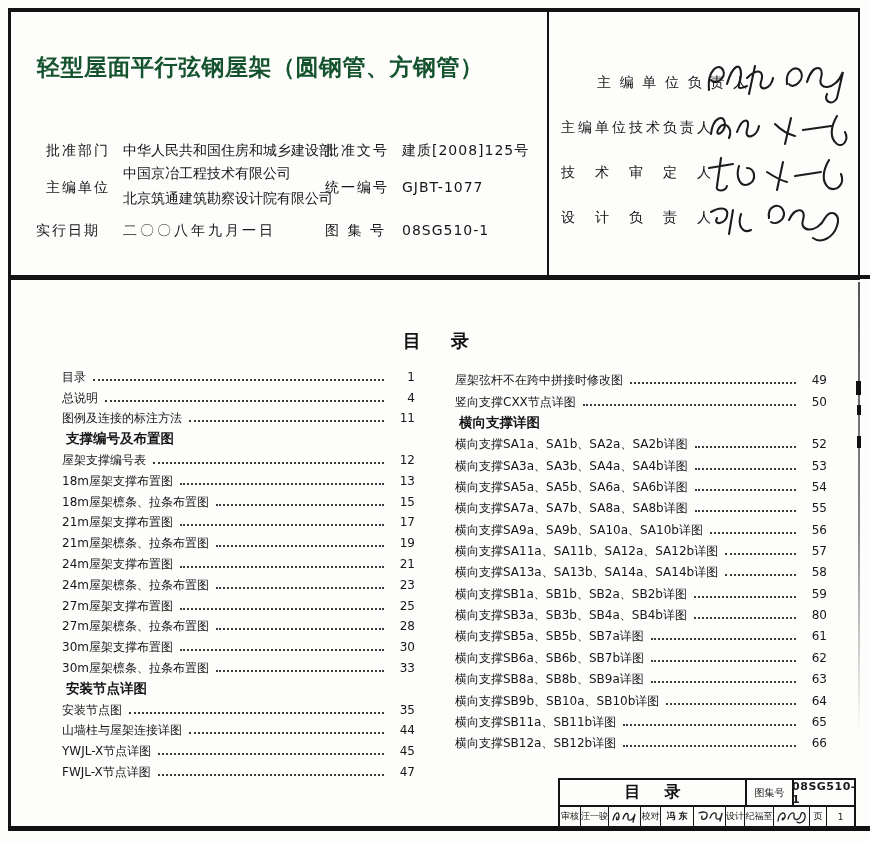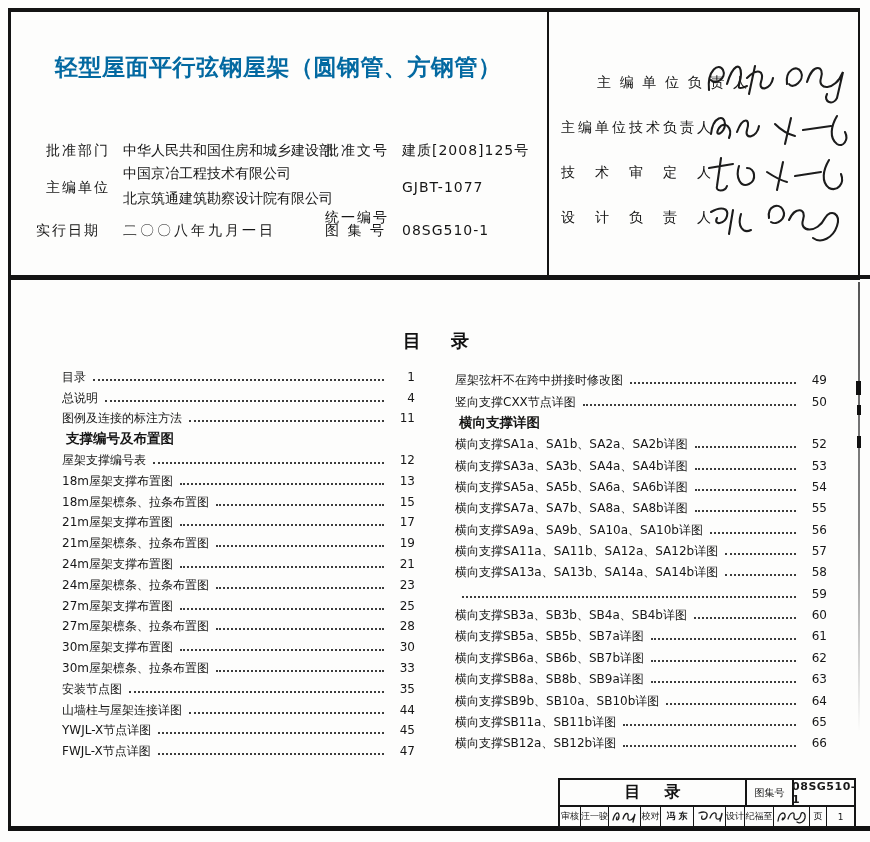--- a/index.html
+++ b/index.html
@@ -5,22 +5,22 @@
   * { box-sizing: border-box; margin: 0; padding: 0; }
   html,body { background:#e8e8e8; }
   body { font-family: "DejaVu Sans", "Liberation Sans", sans-serif; color:#1a1a1a; }
   .sheet { position:relative; width:870px; height:842px; background:#fdfdfc; overflow:hidden; }
 
   
   .top-box { position:absolute; left:8px; top:8px; width:852px; height:272px;
              border-style:solid; border-color:#141414; border-width:4px 2px 5px 3px; }
   .top-divider { position:absolute; left:536px; top:0; width:2px; height:100%; background:#141414; }
 
-  .main-title { position:absolute; left:44px; top:40px; font-size:23px; font-weight:700;
-                letter-spacing:0.5px; white-space:nowrap; color:#0369a1; }
+  .main-title { position:absolute; left:26px; top:40px; font-size:23px; font-weight:700;
+                letter-spacing:0.5px; white-space:nowrap; color:#14532d; }
 
   .meta-label { position:absolute; font-size:14px; letter-spacing:2px; white-space:nowrap; color:#161616; }
   .meta-value { position:absolute; font-size:14px; white-space:nowrap; color:#161616; }
   .meta-value.num { letter-spacing:1px; }
 
   
   .sig-row-label { position:absolute; font-size:14px; width:150px; text-align:justify;
                    text-align-last:justify; color:#161616; }
   .sig-svg { position:absolute; }
 
@@ -72,21 +72,21 @@
     <div class="main-title">轻型屋面平行弦钢屋架（圆钢管、方钢管）</div>
 
     <div class="meta-label" style="left:35px;top:130px;">批准部门</div>
     <div class="meta-value" style="left:112px;top:130px;">中华人民共和国住房和城乡建设部</div>
     <div class="meta-label" style="left:314px;top:130px;">批准文号</div>
     <div class="meta-value num" style="left:391px;top:130px;">建质[2008]125号</div>
 
     <div class="meta-label" style="left:35px;top:167px;">主编单位</div>
     <div class="meta-value" style="left:112px;top:153px;">中国京冶工程技术有限公司</div>
     <div class="meta-value" style="left:112px;top:178px;">北京筑通建筑勘察设计院有限公司</div>
-    <div class="meta-label" style="left:314px;top:167px;margin-top:30px;">统一编号</div>
+    <div class="meta-label" style="left:314px;top:167px;">统一编号</div>
     <div class="meta-value num" style="left:391px;top:167px;">GJBT-1077</div>
 
     <div class="meta-label" style="left:25px;top:210px;">实行日期</div>
     <div class="meta-value" style="left:112px;top:210px;letter-spacing:3px;">二〇〇八年九月一日</div>
     <div class="meta-label" style="left:314px;top:210px;">图 集 号</div>
     <div class="meta-value num" style="left:391px;top:210px;">08SG510-1</div>
 
     <div class="top-divider"></div>
 
     <div class="sig-row-label" style="left:550px;top:62px;margin-left:36px;">主编单位负责人</div>
@@ -197,20 +197,23 @@
       <div class="toc-row">
       <span class="toc-label">30m屋架支撑布置图</span>
       <span class="toc-dots"></span>
       <span class="toc-page">30</span>
     </div>
       <div class="toc-row">
       <span class="toc-label">30m屋架檩条、拉条布置图</span>
       <span class="toc-dots"></span>
       <span class="toc-page">33</span>
     </div>
+      <div class="toc-row section">
+      <span class="toc-label">安装节点详图</span>
+    </div>
       <div class="toc-row">
       <span class="toc-label">安装节点图</span>
       <span class="toc-dots"></span>
       <span class="toc-page">35</span>
     </div>
       <div class="toc-row">
       <span class="toc-label">山墙柱与屋架连接详图</span>
       <span class="toc-dots"></span>
       <span class="toc-page">44</span>
     </div>
@@ -268,27 +271,28 @@
       <span class="toc-label">横向支撑SA11a、SA11b、SA12a、SA12b详图</span>
       <span class="toc-dots"></span>
       <span class="toc-page">57</span>
     </div>
       <div class="toc-row">
       <span class="toc-label">横向支撑SA13a、SA13b、SA14a、SA14b详图</span>
       <span class="toc-dots"></span>
       <span class="toc-page">58</span>
     </div>
       <div class="toc-row">
+      <span class="toc-label">横向支撑SB1a、SB1b、SB2a、SB2b详图</span>
       <span class="toc-dots"></span>
       <span class="toc-page">59</span>
     </div>
       <div class="toc-row">
       <span class="toc-label">横向支撑SB3a、SB3b、SB4a、SB4b详图</span>
       <span class="toc-dots"></span>
-      <span class="toc-page">60</span>
+      <span class="toc-page">80</span>
     </div>
       <div class="toc-row">
       <span class="toc-label">横向支撑SB5a、SB5b、SB7a详图</span>
       <span class="toc-dots"></span>
       <span class="toc-page">61</span>
     </div>
       <div class="toc-row">
       <span class="toc-label">横向支撑SB6a、SB6b、SB7b详图</span>
       <span class="toc-dots"></span>
       <span class="toc-page">62</span>

